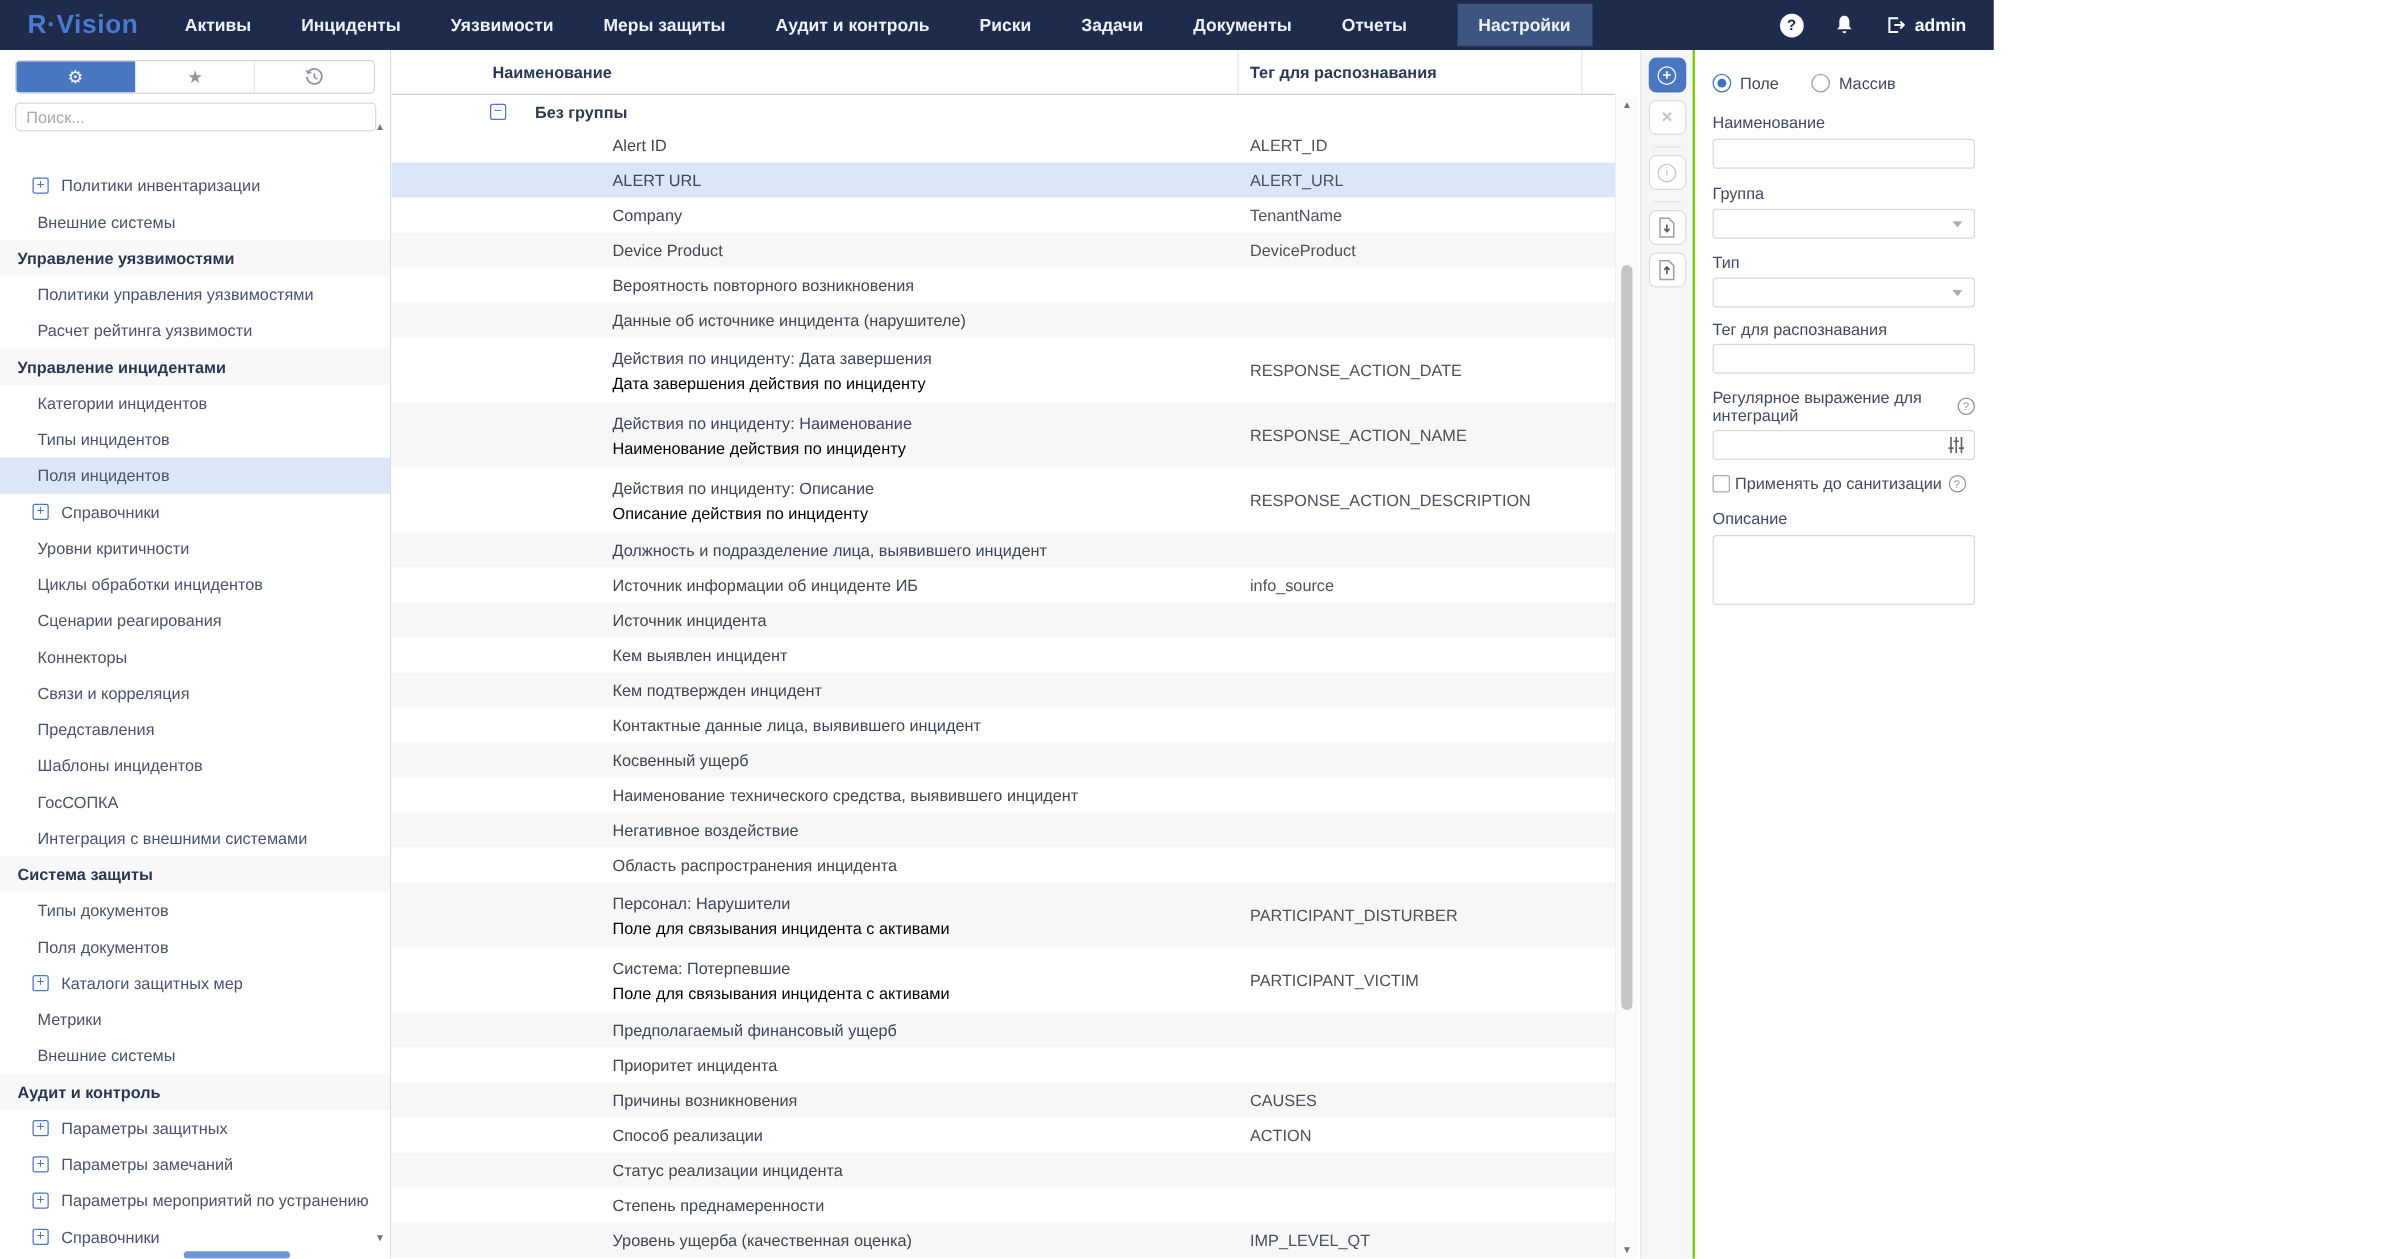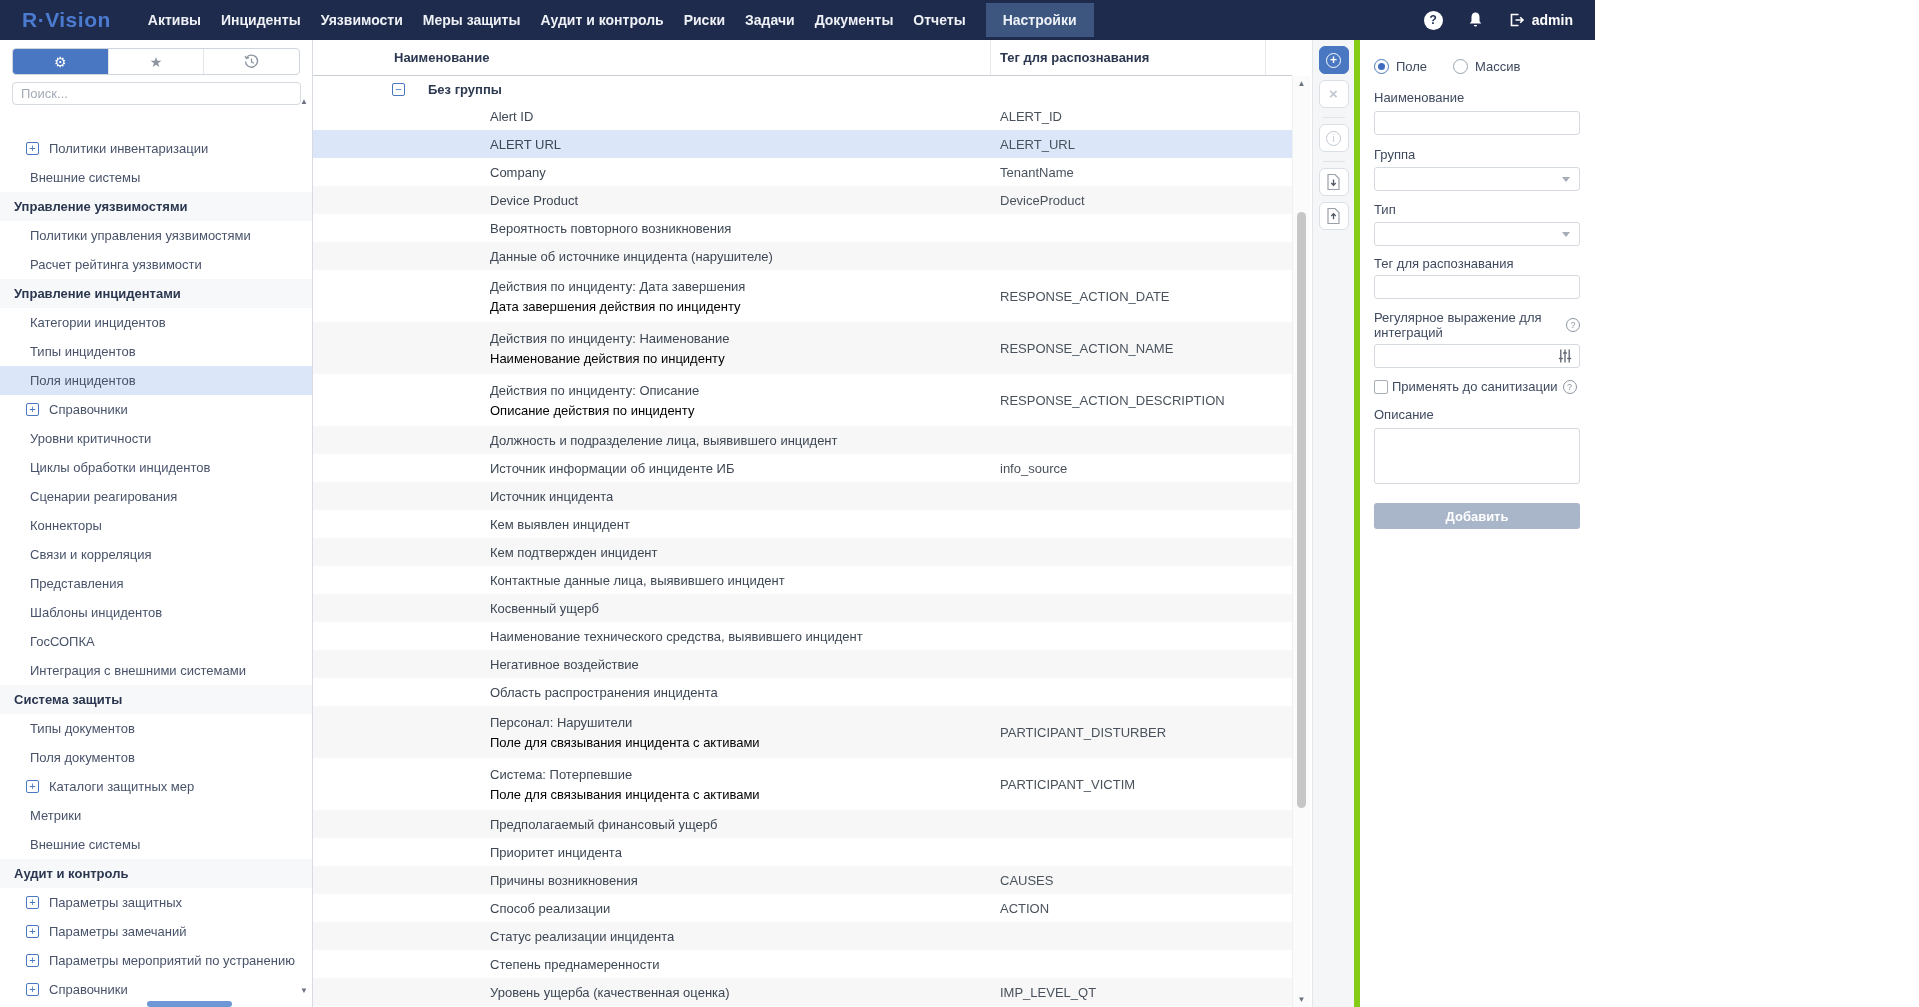--- a/index.html
+++ b/index.html
@@ -4,21 +4,21 @@
 <style>
   * { margin:0; padding:0; box-sizing:border-box; }
   html,body { width:1919px; height:1007px; overflow:hidden; }
   #app { position:relative; width:1595px; height:1007px; background:#fff;
          font-family:"Liberation Sans","DejaVu Sans",sans-serif; font-size:13px; color:#3d4857; }
 
   
   .nav { position:absolute; left:0; top:0; width:100%; height:40px; background:#1f2b4d;
          display:flex; align-items:center; padding:0 22px; }
   .logo { font-size:21px; font-weight:bold; color:#4a7bd0; margin-right:37px; letter-spacing:.5px; }
-  .nav-items { display:flex; align-items:center; gap:20px; height:100%; }
+  .nav-items { display:flex; align-items:center; gap:40px; height:100%; }
   .nav-item { color:#eef1f6; font-weight:bold; font-size:14px; white-space:nowrap; cursor:pointer;
               display:flex; align-items:center; height:34px; }
   .nav-item.active { background:#3c5680; border-radius:0; padding:0 17px; }
   .nav-right { margin-left:auto; display:flex; align-items:center; gap:24px; }
   .help-circle { width:19px; height:19px; border-radius:50%; background:#fff; color:#1f2b4d;
                  font-weight:bold; font-size:12px; display:flex; align-items:center; justify-content:center; }
   .user { display:flex; align-items:center; gap:7px; color:#fff; font-weight:bold; font-size:14px; }
 
   
   .sidebar { position:absolute; left:0; top:40px; width:313px; bottom:0; background:#fff;
@@ -73,21 +73,21 @@
   .vbtn.primary { background:#4a77c1; border-color:#4a77c1; }
   .circle-plus { width:15px; height:15px; border:1.5px solid #fff; border-radius:50%; color:#fff;
                  font-size:12px; font-weight:bold; line-height:12px; display:flex; align-items:center; justify-content:center; }
   .vbtn .x { font-size:15px; font-weight:bold; color:#c2c7cf; line-height:14px; }
   .icirc { width:15px; height:15px; border:1px solid #c2c7cf; border-radius:50%; color:#c2c7cf;
            font-size:10px; display:flex; align-items:center; justify-content:center; }
   .vdiv { width:22px; height:1px; background:#e0e3e8; margin:9px auto 0; }
 
   
   .panel { position:absolute; left:1354px; top:40px; right:0; bottom:0; background:#fff;
-           border-left:6px solid #84cc16; padding:18px 15px 0 14px; }
+           border-left:2px solid #84cc16; padding:18px 15px 0 14px; }
   .radio-row { display:flex; align-items:center; gap:26px; height:16px; }
   .radio { display:flex; align-items:center; gap:7px; cursor:pointer; color:#3f4a5f; }
   .rdot { width:15px; height:15px; border-radius:50%; border:1px solid #9aa2ad; position:relative; background:#fff; flex:none; }
   .radio.on .rdot { border-color:#4a77c1; }
   .radio.on .rdot::after { content:""; position:absolute; left:3px; top:3px; width:7px; height:7px; border-radius:50%; background:#3f6cc0; }
   .flabel { color:#3f4a5f; display:flex; align-items:center; }
   .fl-1 { margin-top:16px; } .fl-2 { margin-top:12px; } .fl-3 { margin-top:11px; }
   .fl-4 { margin-top:10px; } .fl-5 { margin-top:11px; } .fl-6 { margin-top:13px; }
   .fin { width:100%; height:24px; border:1px solid #d5dae0; border-radius:3px; margin-top:6px;
          padding:0 8px; font-size:13px; outline:none; background:#fff;
@@ -463,16 +463,15 @@
 
     <div class="chk-row">
       <span class="chkbox"></span>
       <span>Применять до санитизации</span>
       <span class="helpq" style="margin-left:1px">?</span>
     </div>
 
     <div class="flabel fl-6">Описание</div>
     <textarea class="ftextarea" style=""></textarea>
 
-    <button class="add-btn">Добавить</button>
   </div>
 
 </div>
 
 </body></html>

